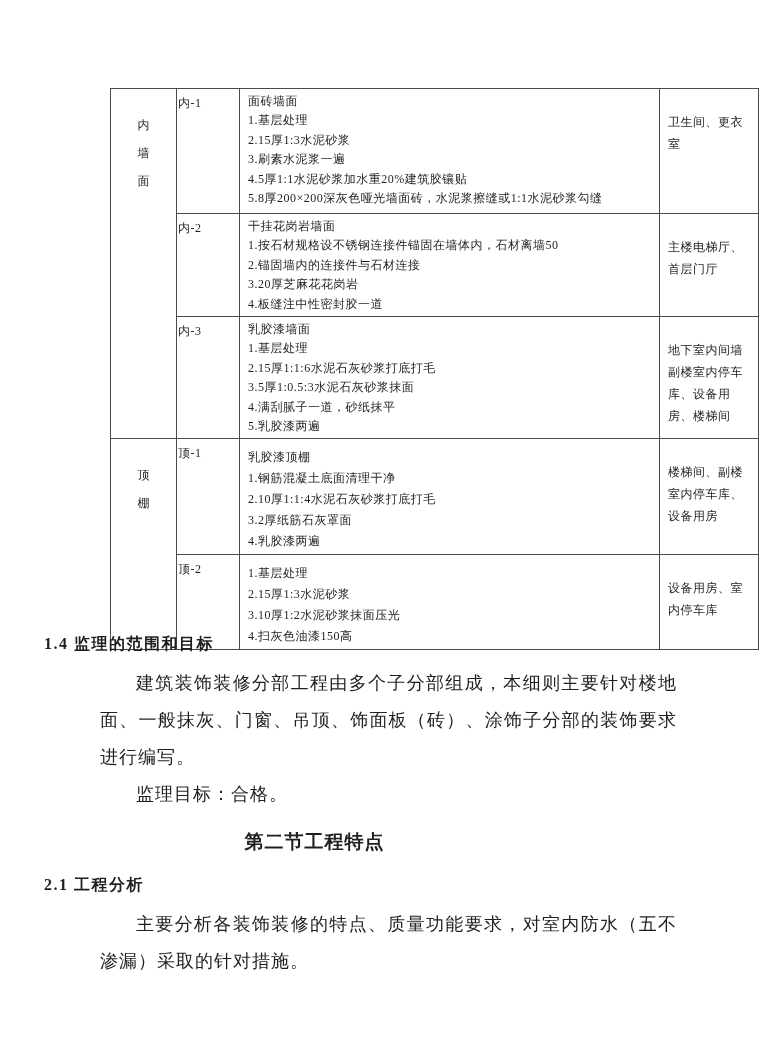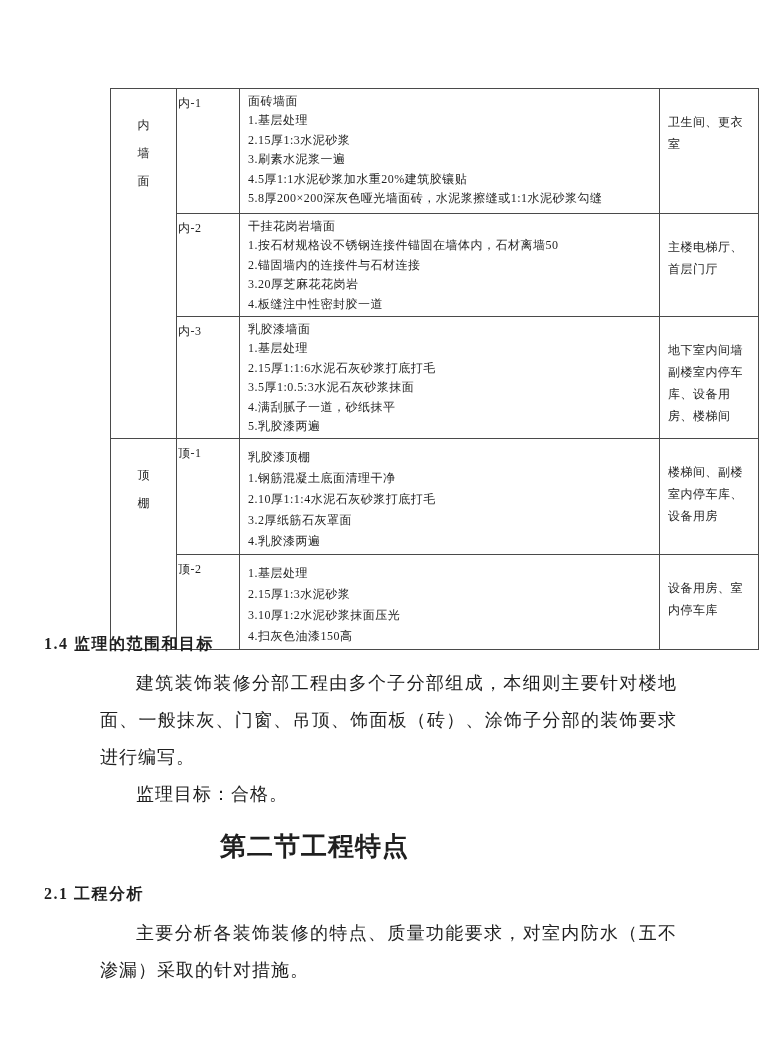--- a/index.html
+++ b/index.html
@@ -57,21 +57,21 @@
   }
   p.body{
     font-size:18px;line-height:37px;
     letter-spacing:1px;
     text-align:justify;
     text-indent:2em;
     margin:10px 0 0 0;
   }
   p.goal{margin:0;}
   h1.center{
-    font-size:26px;font-weight:bold;
+    font-size:19px;font-weight:bold;
     text-align:center;letter-spacing:1px;
     margin:16px 0 0 0;
   }
   h2.sub2{margin-top:20px;}
 </style>
 </head>
 <body>
 
 <div class="page">
 

